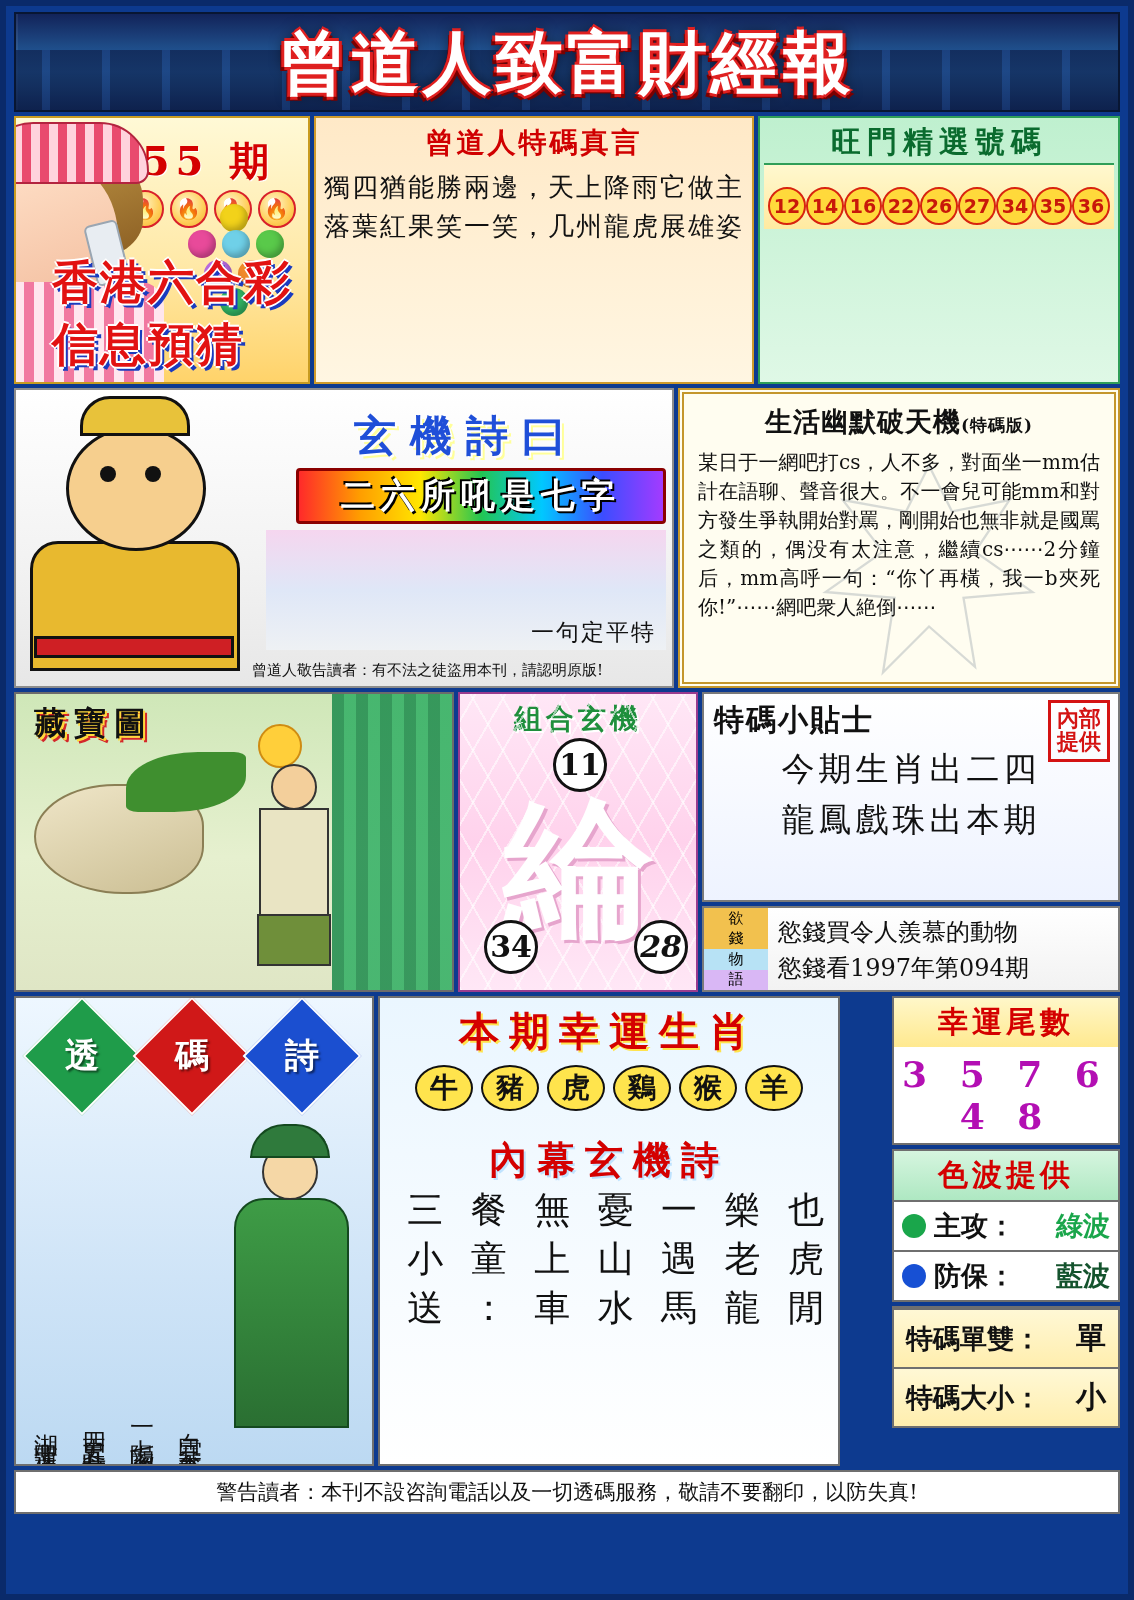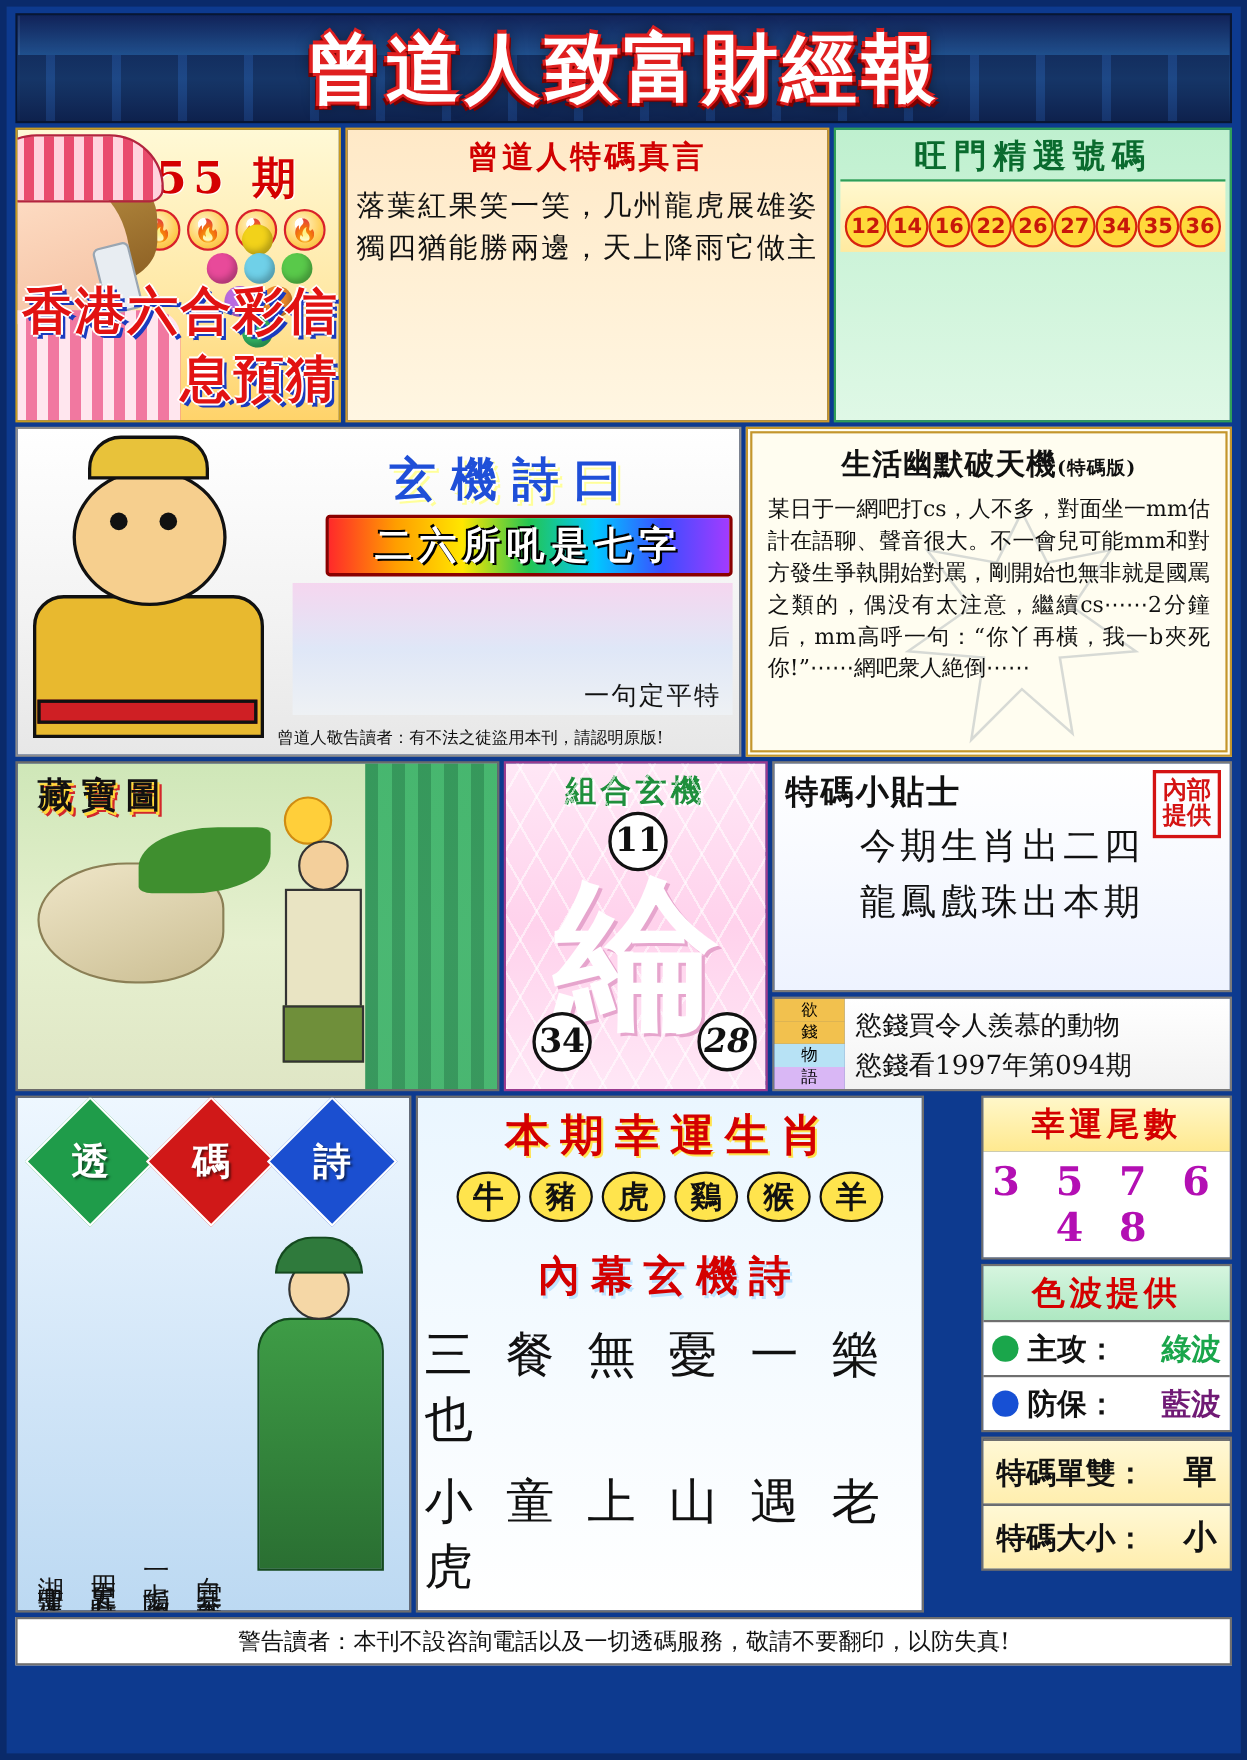--- a/index.html
+++ b/index.html
@@ -54,24 +54,24 @@
                 background:linear-gradient(160deg,#caa24e,#8a5d22); }
   .girl .cap { position:absolute; left:46px; top:0px; width:165px; height:62px; border-radius:70px 70px 18px 18px;
                background:repeating-linear-gradient(90deg,#e94b6e 0 9px,#ffd3dd 9px 18px); border:2px solid #b3243f;}
   .girl .body { position:absolute; left:26px; top:160px; width:200px; height:100px; border-radius:24px 24px 0 0;
                 background:repeating-linear-gradient(90deg,#f178a0 0 10px,#ffe6ee 10px 20px); }
   .girl .phone { position:absolute; left:152px; top:100px; width:34px; height:62px; border-radius:6px;
                  background:#e8edf2; border:2px solid #9aa6b2; transform:rotate(-14deg); }
   .dots { position:absolute; right:14px; top:86px; width:110px; height:100px; }
   .dots i { position:absolute; width:28px; height:28px; border-radius:50%; display:block;
             box-shadow:inset -3px -4px 6px rgba(0,0,0,.25); }
-  .bottomtitle { position:absolute; left:0; right:0; bottom:6px; text-align:right;
+  .bottomtitle { position:absolute; left:0; right:0; bottom:6px; text-align:left;
       font-family:Liberation Serif, serif; font-weight:bold; font-size:46px; letter-spacing:2px;
       color:#e21212;
-      text-shadow:2px 0 0 #fff,-2px 0 0 #fff,0 2px 0 #fff,0 -2px 0 #fff, 4px 4px 0 #1a3bbf; }
+      text-shadow:2px 0 0 #fff,-2px 0 0 #fff,0 2px 0 #fff,0 -2px 0 #fff, 4px 4px 0 #1a3bbf;padding-left:36px; }
 
   .tb-right { flex:1; display:flex; flex-direction:row; gap:4px; }
   .box-tema { background:linear-gradient(180deg,#ffe9c7,#fff6e2); border:2px solid #cf9a2a; padding:6px 8px; }
   .box-tema .ttl { text-align:center; font-family:"DejaVu Serif",serif; font-weight:bold;
                    font-size:28px; color:#d00000; letter-spacing:3px; margin-bottom:6px; }
   .poem-line { text-align:center; font-family:"DejaVu Serif",serif; font-size:26px; color:#111;
                letter-spacing:2px; line-height:1.5; white-space:nowrap; }
   .box-hot { background:linear-gradient(180deg,#bff0cf,#dff8e6); border:2px solid #2f9e58; padding:4px; }
   .box-hot .ttl { text-align:center; font-family:"DejaVu Serif",serif; font-weight:bold;
                   font-size:30px; color:#0a6b2e; letter-spacing:6px; }
@@ -187,22 +187,22 @@
   .center { flex:1; border:2px solid #6f6f6f; background:linear-gradient(180deg,#eaf6ff,#ffffff);
             position:relative; padding:6px; overflow:hidden; }
   .center .h1 { text-align:center; font-family:"DejaVu Serif",serif; font-weight:bold; font-size:40px;
                 letter-spacing:10px; color:#d40000; text-shadow:2px 2px 0 #ffe34d; }
   .zodiac { display:flex; justify-content:center; gap:8px; margin-top:6px; }
   .zodiac div { width:58px; height:46px; border-radius:50%; background:#ffe44d; border:2px solid #111;
                 font-family:"DejaVu Serif",serif; font-weight:bold; font-size:28px; line-height:42px;
                 text-align:center; color:#111; }
   .center .h2 { text-align:center; font-family:"DejaVu Serif",serif; font-weight:bold; font-size:38px;
                 letter-spacing:10px; color:#d40000; margin-top:24px; text-shadow:2px 2px 0 #bfe3ff; }
-  .center .pl { text-align:left; font-family:"DejaVu Serif",serif; font-size:44px; letter-spacing:8px;
-                color:#111; margin-top:16px; }
+  .center .pl { text-align:right; font-family:"DejaVu Serif",serif; font-size:36px; letter-spacing:8px;
+                color:#111; }
 
   .farright { width:276px; display:flex; flex-direction:column; gap:4px;padding-left:48px; }
   .fr-box { border:2px solid #6f6f6f; }
   .fr-ttl { text-align:center; font-family:"DejaVu Serif",serif; font-weight:bold; font-size:30px;
             color:#d40000; letter-spacing:4px; background:linear-gradient(180deg,#fff7c9,#ffe98f); padding:4px 0; }
   .fr-nums { text-align:center; font-family:"DejaVu Serif",serif; font-weight:bold; font-size:36px;
              letter-spacing:10px; color:#b30fb3; background:#fff; padding:6px 0; }
   .fr-ttl2 { text-align:center; font-family:"DejaVu Serif",serif; font-weight:bold; font-size:30px;
              color:#d40000; letter-spacing:4px; background:linear-gradient(180deg,#d6f5df,#aee8c2); padding:4px 0; }
   .fr-row { display:flex; align-items:center; gap:8px; background:#fff; padding:6px 8px;
@@ -261,22 +261,22 @@
         <i style="left:20px; top:56px; background:#b96be0;"></i>
         <i style="left:54px; top:56px; background:#f08a2a;"></i>
         <i style="left:36px; top:84px; background:#32b463;"></i>
       </div>
       <div class="bottomtitle">香港六合彩信息預猜</div>
     </div>
 
     <div class="tb-right">
       <div class="box-tema">
         <div class="ttl">曾道人特碼真言</div>
+        <div class="poem-line">獨四猶能勝兩邊，天上降雨它做主</div>
         <div class="poem-line">落葉紅果笑一笑，几州龍虎展雄姿</div>
-        <div class="poem-line">獨四猶能勝兩邊，天上降雨它做主</div>
       </div>
       <div class="box-hot">
         <div class="ttl">旺門精選號碼</div>
         <div class="nums">
           <span class="num">12</span>
           <span class="num">14</span>
           <span class="num">16</span>
           <span class="num">22</span>
           <span class="num">26</span>
           <span class="num">27</span>
@@ -410,21 +410,21 @@
       <div class="fr-box">
         <div class="fr-ttl2">色波提供</div>
         <div class="fr-row">
           <span class="dot" style="background:#1aa64b;"></span>
           <span class="lb">主攻：</span>
           <span class="vl" style="color:#1aa64b;">綠波</span>
         </div>
         <div class="fr-row">
           <span class="dot" style="background:#1750d4;"></span>
           <span class="lb">防保：</span>
-          <span class="vl" style="color:#701a75;">藍波</span>
+          <span class="vl" style="color:#14532d;">藍波</span>
         </div>
       </div>
       <div class="fr-box">
         <div class="fr-row2">
           <span class="lb">特碼單雙：</span>
           <span class="vl">單</span>
         </div>
         <div class="fr-row2">
           <span class="lb">特碼大小：</span>
           <span class="vl">小</span>

